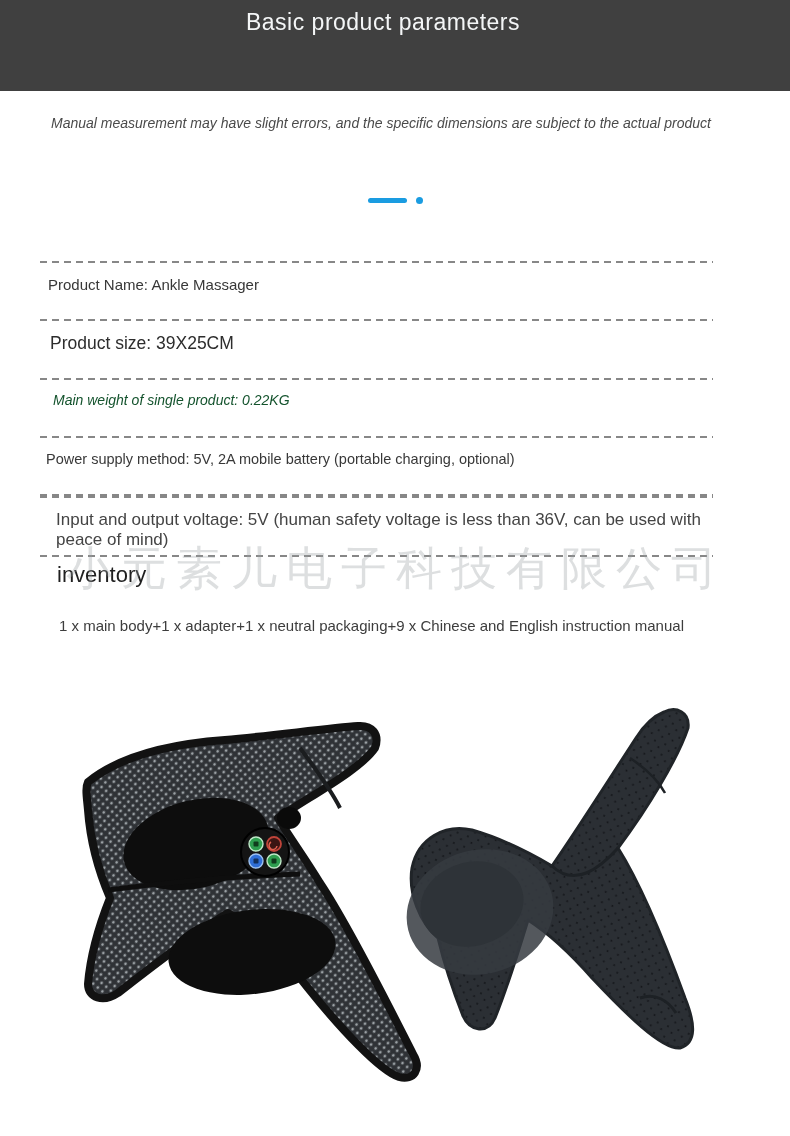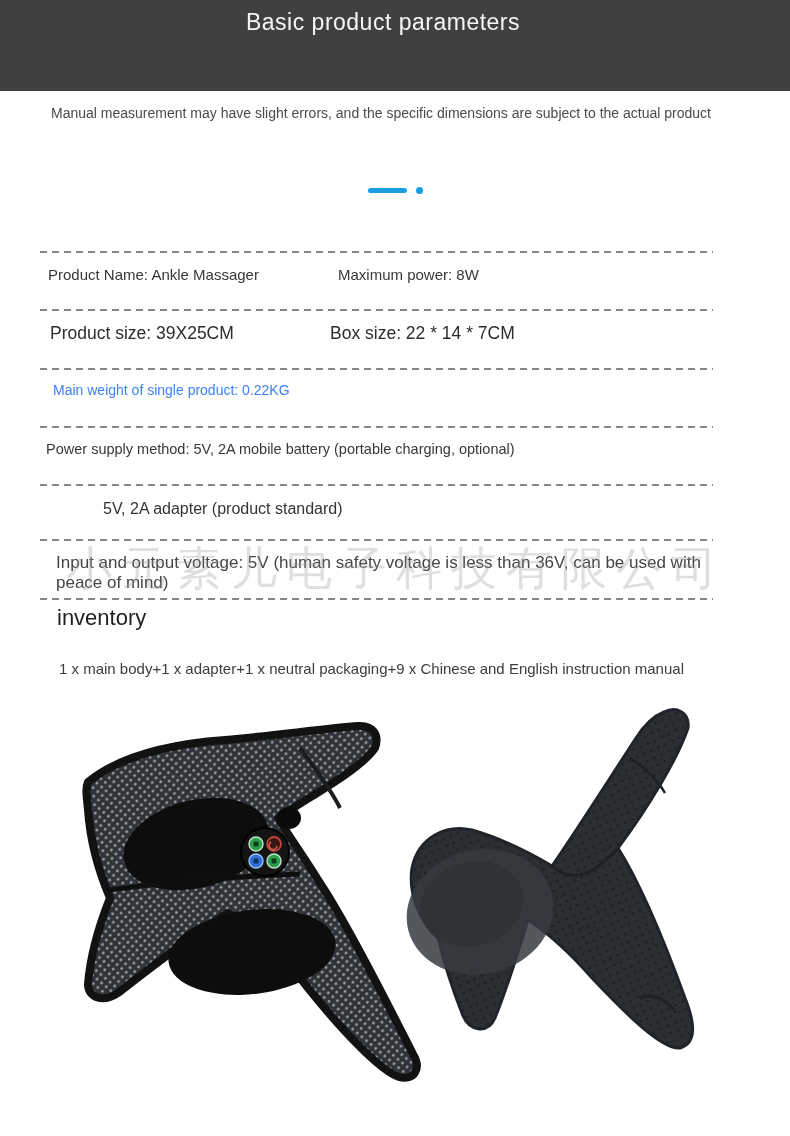--- a/index.html
+++ b/index.html
@@ -20,25 +20,26 @@
   .header-title{
     display:inline-block;
     padding-top:9px;
     padding-right:24px;
     font-size:23px;
     letter-spacing:0.5px;
     color:#f4f6f7;
   }
   
   .disclaimer{
-    margin-top:14px;
+    margin-top:24px;
     text-align:center;
     padding-right:28px;
     font-size:14px;
     color:#4a4a4a;
+    font-style:italic;
   }
   
   .divider{
     margin-top:66px;
     display:flex;
     align-items:center;
     justify-content:center;
     height:7px;
   }
   .divider-bar{
@@ -56,21 +57,21 @@
   }
   .dash-line{
     height:2px;
     background-image:repeating-linear-gradient(90deg,#878787 0 7px,transparent 7px 12px);
   }
   .spec-row{display:flex;box-sizing:border-box;}
   .row-1{height:56px;padding:13px 0 0 8px;font-size:15px;color:#383838;}
   .row-1 .cell-left{width:290px;}
   .row-2{height:57px;padding:12px 0 0 10px;font-size:17.5px;color:#2d2d2d;}
   .row-2 .cell-left{width:280px;}
-  .row-3{height:56px;padding:12px 0 0 13px;font-size:14px;color:#3b82f6;}
+  .row-3{height:56px;padding:12px 0 0 13px;font-size:14px;color:#14532d;font-style:italic;}
   .row-4{height:56px;padding:13px 0 0 6px;font-size:14.5px;color:#383838;}
   .row-5{height:53px;padding:14px 0 0 63px;font-size:16px;color:#343434;}
   .row-6{height:57px;padding:12px 0 0 16px;font-size:17px;color:#444;}
   
   .watermark{
     position:absolute;
     left:66px;top:538px;
     width:680px;
     font-size:46px;
     letter-spacing:9px;
@@ -108,39 +109,34 @@
 
 <div class="divider">
   <div class="divider-bar"></div>
   <div class="divider-dot"></div>
 </div>
 
 <div class="spec-table">
   <div class="dash-line"></div>
   <div class="spec-row row-1">
     <div class="cell-left">Product Name: Ankle Massager</div>
-    <div class="cell-right">Maximum power: 8W</div>
   </div>
   <div class="dash-line"></div>
   <div class="spec-row row-2">
     <div class="cell-left">Product size: 39X25CM</div>
-    <div class="cell-right">Box size: 22 * 14 * 7CM</div>
   </div>
   <div class="dash-line"></div>
   <div class="spec-row row-3">
     <div>Main weight of single product: 0.22KG</div>
   </div>
   <div class="dash-line"></div>
   <div class="spec-row row-4">
     <div>Power supply method: 5V, 2A mobile battery (portable charging, optional)</div>
   </div>
   <div class="dash-line"></div>
-  <div class="spec-row row-5">
-    <div>5V, 2A adapter (product standard)</div>
-  </div>
   <div class="dash-line"></div>
   <div class="spec-row row-6">
     <div>Input and output voltage: 5V (human safety voltage is less than 36V, can be used with peace of mind)</div>
   </div>
   <div class="dash-line"></div>
 </div>
 
 <div class="watermark">小元素儿电子科技有限公司</div>
 
 <div class="inventory-title">inventory</div>

